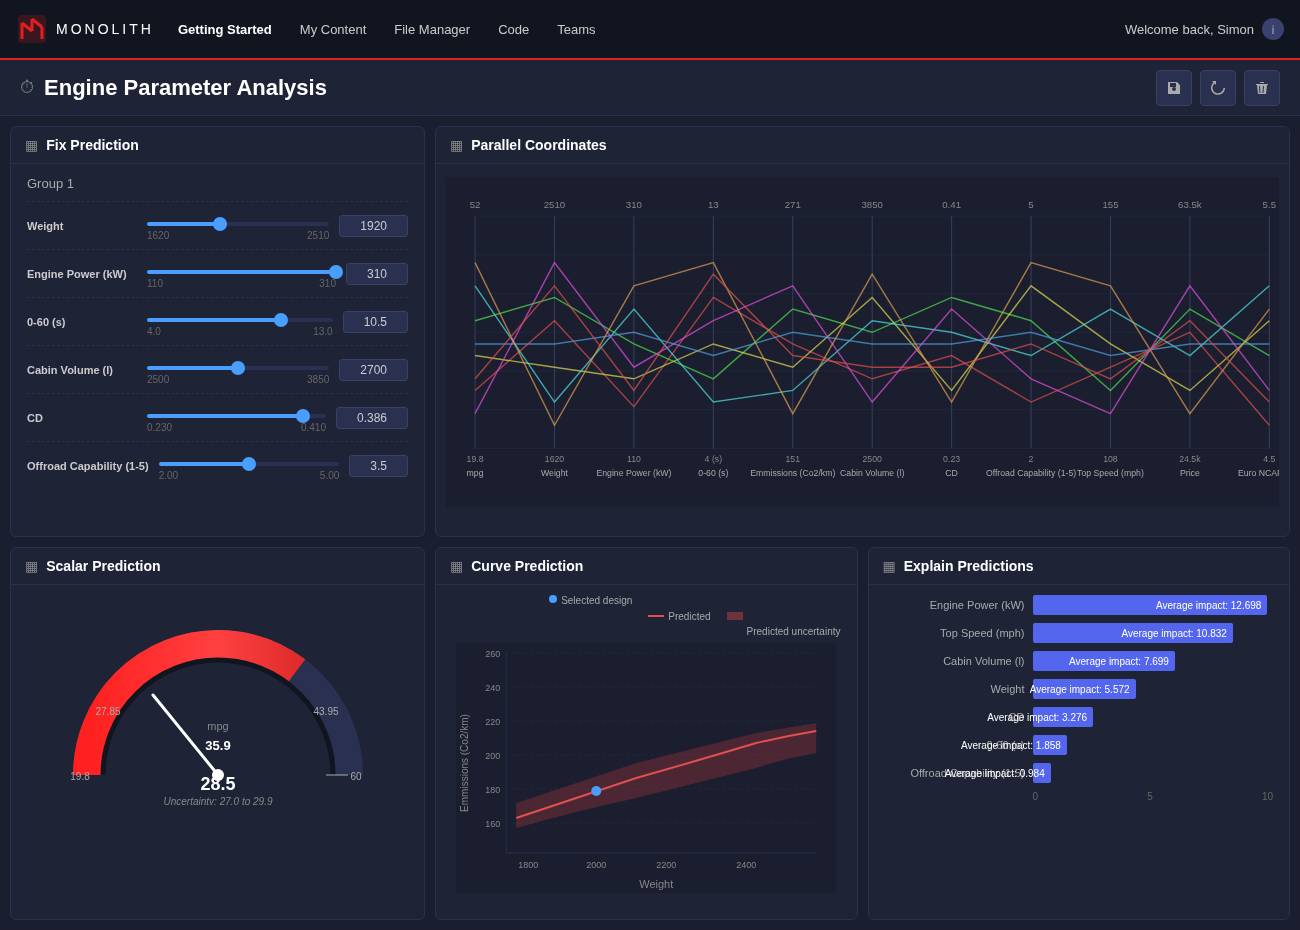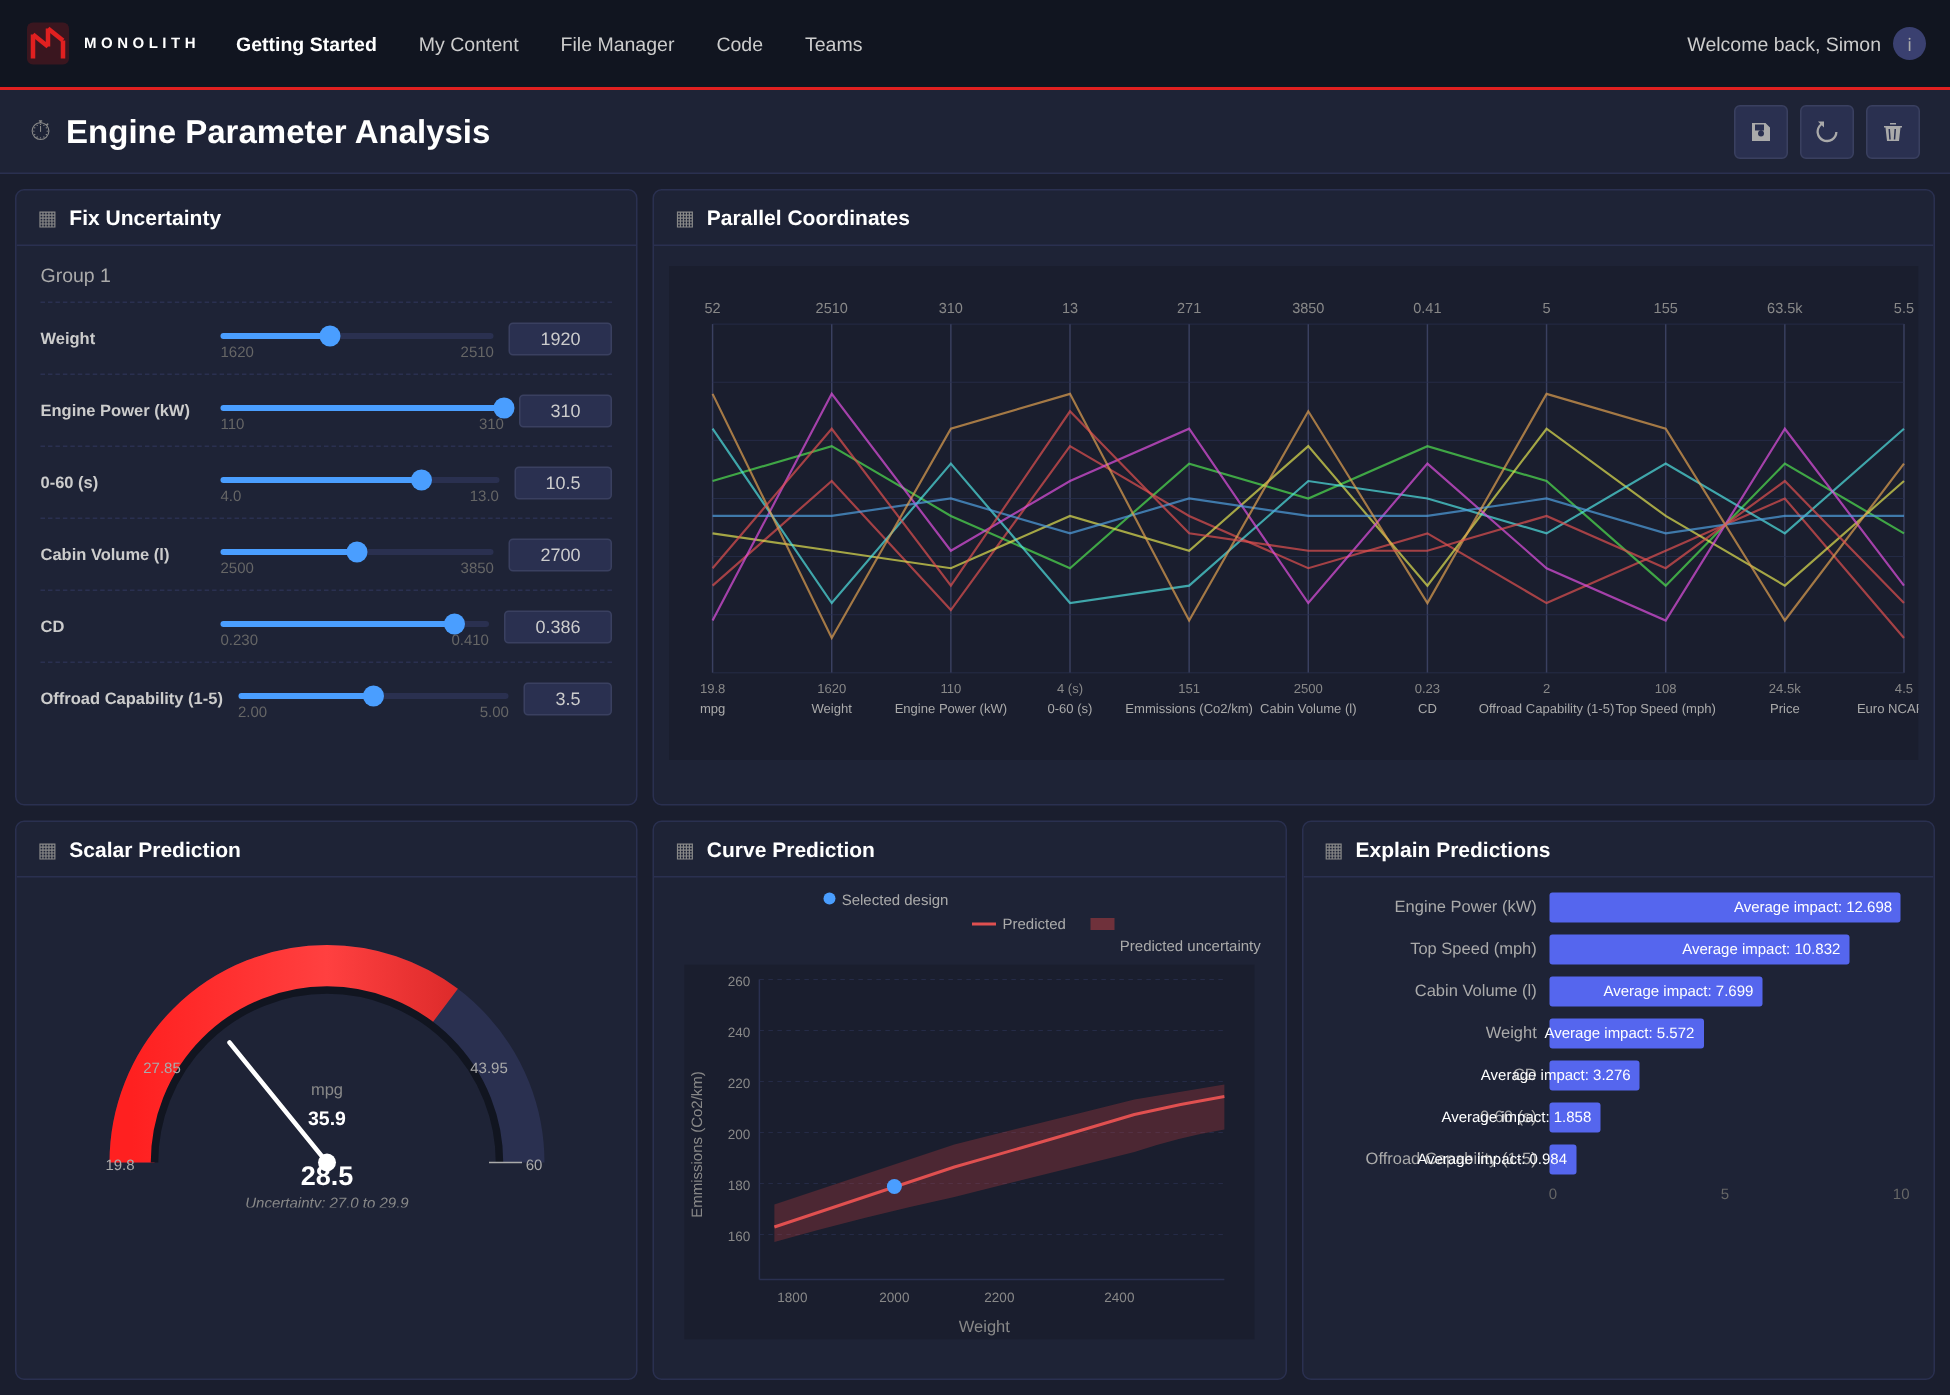--- a/index.html
+++ b/index.html
@@ -26,22 +26,22 @@
       display: flex;
       align-items: center;
       gap: 8px;
       margin-right: 24px;
     }
     .logo-icon {
       width: 32px;
       height: 32px;
     }
     .logo-text {
-      font-size: 10px;
-      font-weight: 700;
+      font-size: 14px;
+      font-weight: 400;
       letter-spacing: 3px;
       color: #fff;
     }
     .nav-links {
       display: flex;
       gap: 28px;
       flex: 1;
     }
     .nav-link {
       color: #ccc;
@@ -330,21 +330,21 @@
         </svg>
     </button>
   </div>
 </div>
 
 <div class="main-grid">
 
   <div class="panel fix-params-panel">
     <div class="panel-header">
       <span class="panel-icon">▦</span>
-      <span class="panel-title">Fix Uncertainty</span>
+      <span class="panel-title">Fix Prediction</span>
     </div>
     <div class="fix-params-content">
       <div class="group-label">Group 1</div>
       <div id="params-container">
           <div class="param-row">
     <span class="param-name">Weight</span>
     <div class="slider-container">
       <div class="slider-track">
         <div class="slider-fill" style="width:40%"></div>
         <div class="slider-thumb" style="left:40%"></div>

